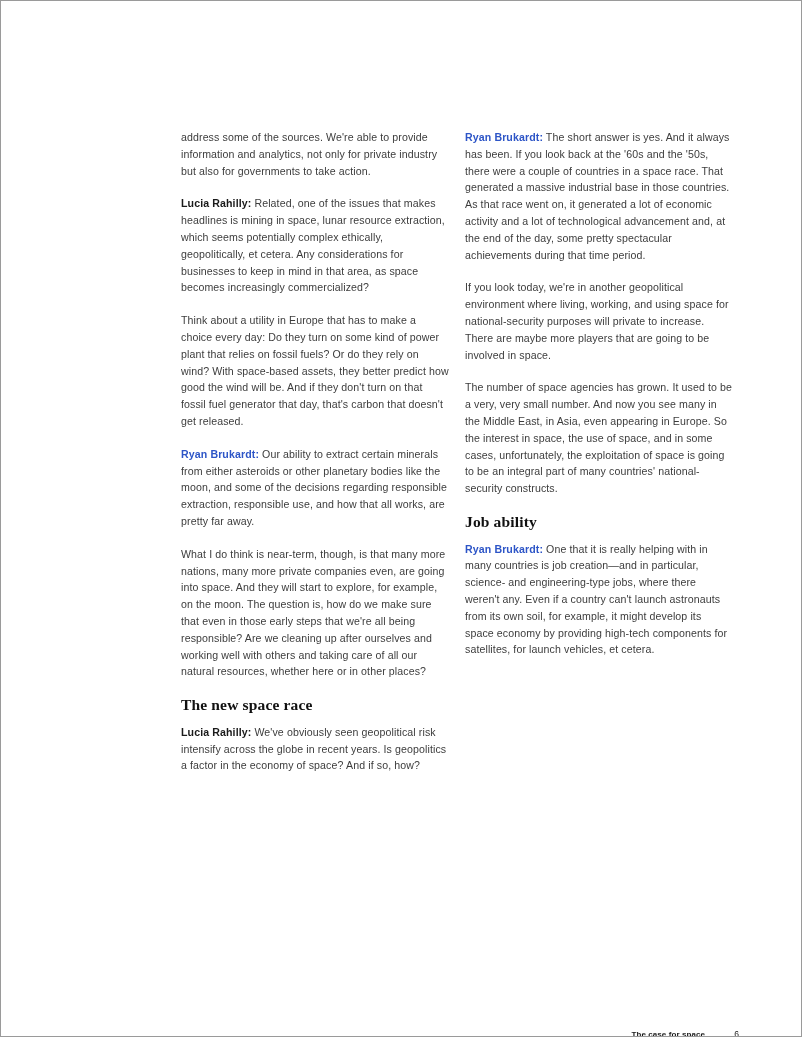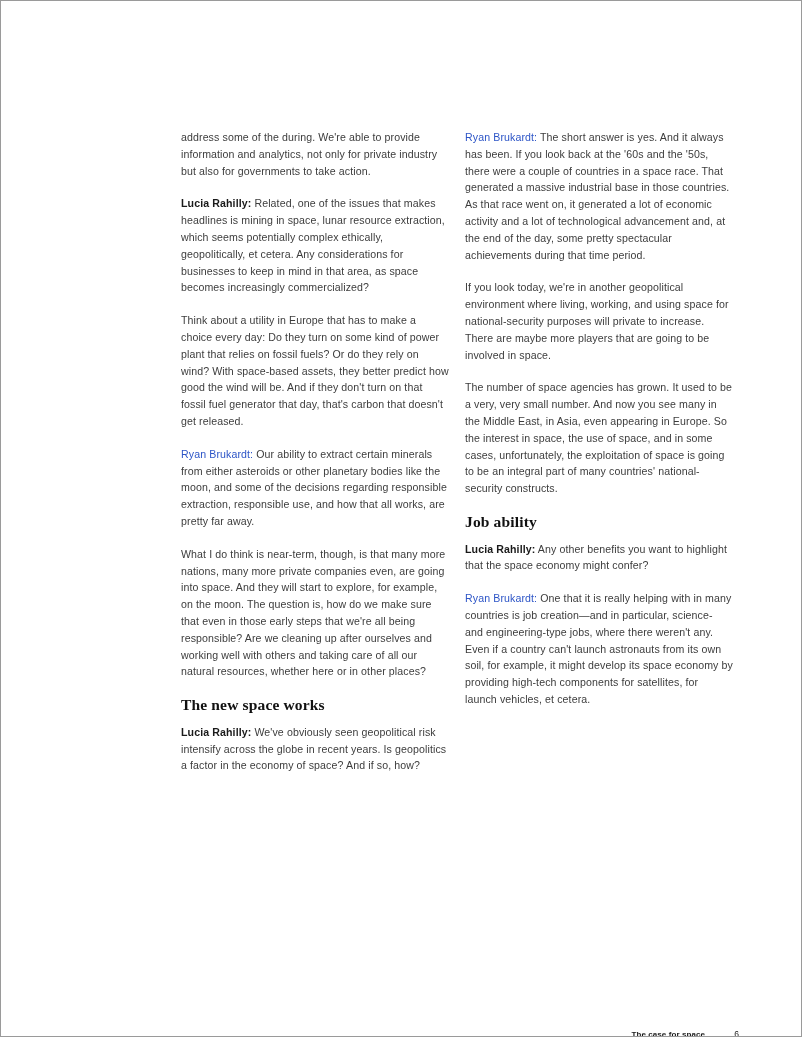--- a/index.html
+++ b/index.html
@@ -40,21 +40,21 @@
     letter-spacing: 0.01em;
   }
   p.para:last-child {
     margin-bottom: 0;
   }
   .speaker-lucia {
     font-weight: bold;
     color: #1a1a1a;
   }
   .speaker-ryan {
-    font-weight: normal;
+    font-weight: bold;
     color: #2d55c7;
   }
   h2.section-heading {
     font-family: "Liberation Serif", serif;
     font-size: 15.5px;
     font-weight: bold;
     color: #111111;
     margin: 14px 0 9px 0;
     line-height: 1.2;
     letter-spacing: 0.01em;
@@ -88,47 +88,46 @@
 </style>
 </head>
 <body>
 
 <div class="page">
 
   <div class="columns">
 
     <div class="col">
 
-      <p class="para">address some of the during. We're able to provide information and analytics, not only for private industry but also for governments to take action.</p>
+      <p class="para">address some of the sources. We're able to provide information and analytics, not only for private industry but also for governments to take action.</p>
 
       <p class="para"><span class="speaker-lucia">Lucia Rahilly:</span><span> Related, one of the issues that makes headlines is mining in space, lunar resource extraction, which seems potentially complex ethically, geopolitically, et cetera. Any considerations for businesses to keep in mind in that area, as space becomes increasingly commercialized?</span></p>
 
       <p class="para">Think about a utility in Europe that has to make a choice every day: Do they turn on some kind of power plant that relies on fossil fuels? Or do they rely on wind? With space-based assets, they better predict how good the wind will be. And if they don't turn on that fossil fuel generator that day, that's carbon that doesn't get released.</p>
 
       <p class="para"><span class="speaker-ryan">Ryan Brukardt:</span><span> Our ability to extract certain minerals from either asteroids or other planetary bodies like the moon, and some of the decisions regarding responsible extraction, responsible use, and how that all works, are pretty far away.</span></p>
 
       <p class="para">What I do think is near-term, though, is that many more nations, many more private companies even, are going into space. And they will start to explore, for example, on the moon. The question is, how do we make sure that even in those early steps that we're all being responsible? Are we cleaning up after ourselves and working well with others and taking care of all our natural resources, whether here or in other places?</p>
 
-      <h2 class="section-heading">The new space works</h2>
+      <h2 class="section-heading">The new space race</h2>
 
       <p class="para"><span class="speaker-lucia">Lucia Rahilly:</span><span> We've obviously seen geopolitical risk intensify across the globe in recent years. Is geopolitics a factor in the economy of space? And if so, how?</span></p>
 
     </div>
 
     <div class="col">
 
       <p class="para"><span class="speaker-ryan">Ryan Brukardt:</span><span> The short answer is yes. And it always has been. If you look back at the '60s and the '50s, there were a couple of countries in a space race. That generated a massive industrial base in those countries. As that race went on, it generated a lot of economic activity and a lot of technological advancement and, at the end of the day, some pretty spectacular achievements during that time period.</span></p>
 
       <p class="para">If you look today, we're in another geopolitical environment where living, working, and using space for national-security purposes will private to increase. There are maybe more players that are going to be involved in space.</p>
 
       <p class="para">The number of space agencies has grown. It used to be a very, very small number. And now you see many in the Middle East, in Asia, even appearing in Europe. So the interest in space, the use of space, and in some cases, unfortunately, the exploitation of space is going to be an integral part of many countries' national-security constructs.</p>
 
       <h2 class="section-heading">Job ability</h2>
 
-      <p class="para"><span class="speaker-lucia">Lucia Rahilly:</span><span> Any other benefits you want to highlight that the space economy might confer?</span></p>
 
       <p class="para"><span class="speaker-ryan">Ryan Brukardt:</span><span> One that it is really helping with in many countries is job creation—and in particular, science- and engineering-type jobs, where there weren't any. Even if a country can't launch astronauts from its own soil, for example, it might develop its space economy by providing high-tech components for satellites, for launch vehicles, et cetera.</span></p>
 
     </div>
 
   </div>
 
   <div class="footer">
     <div class="footer-title">The case for space</div>
     <div class="footer-pagenum">6</div>

